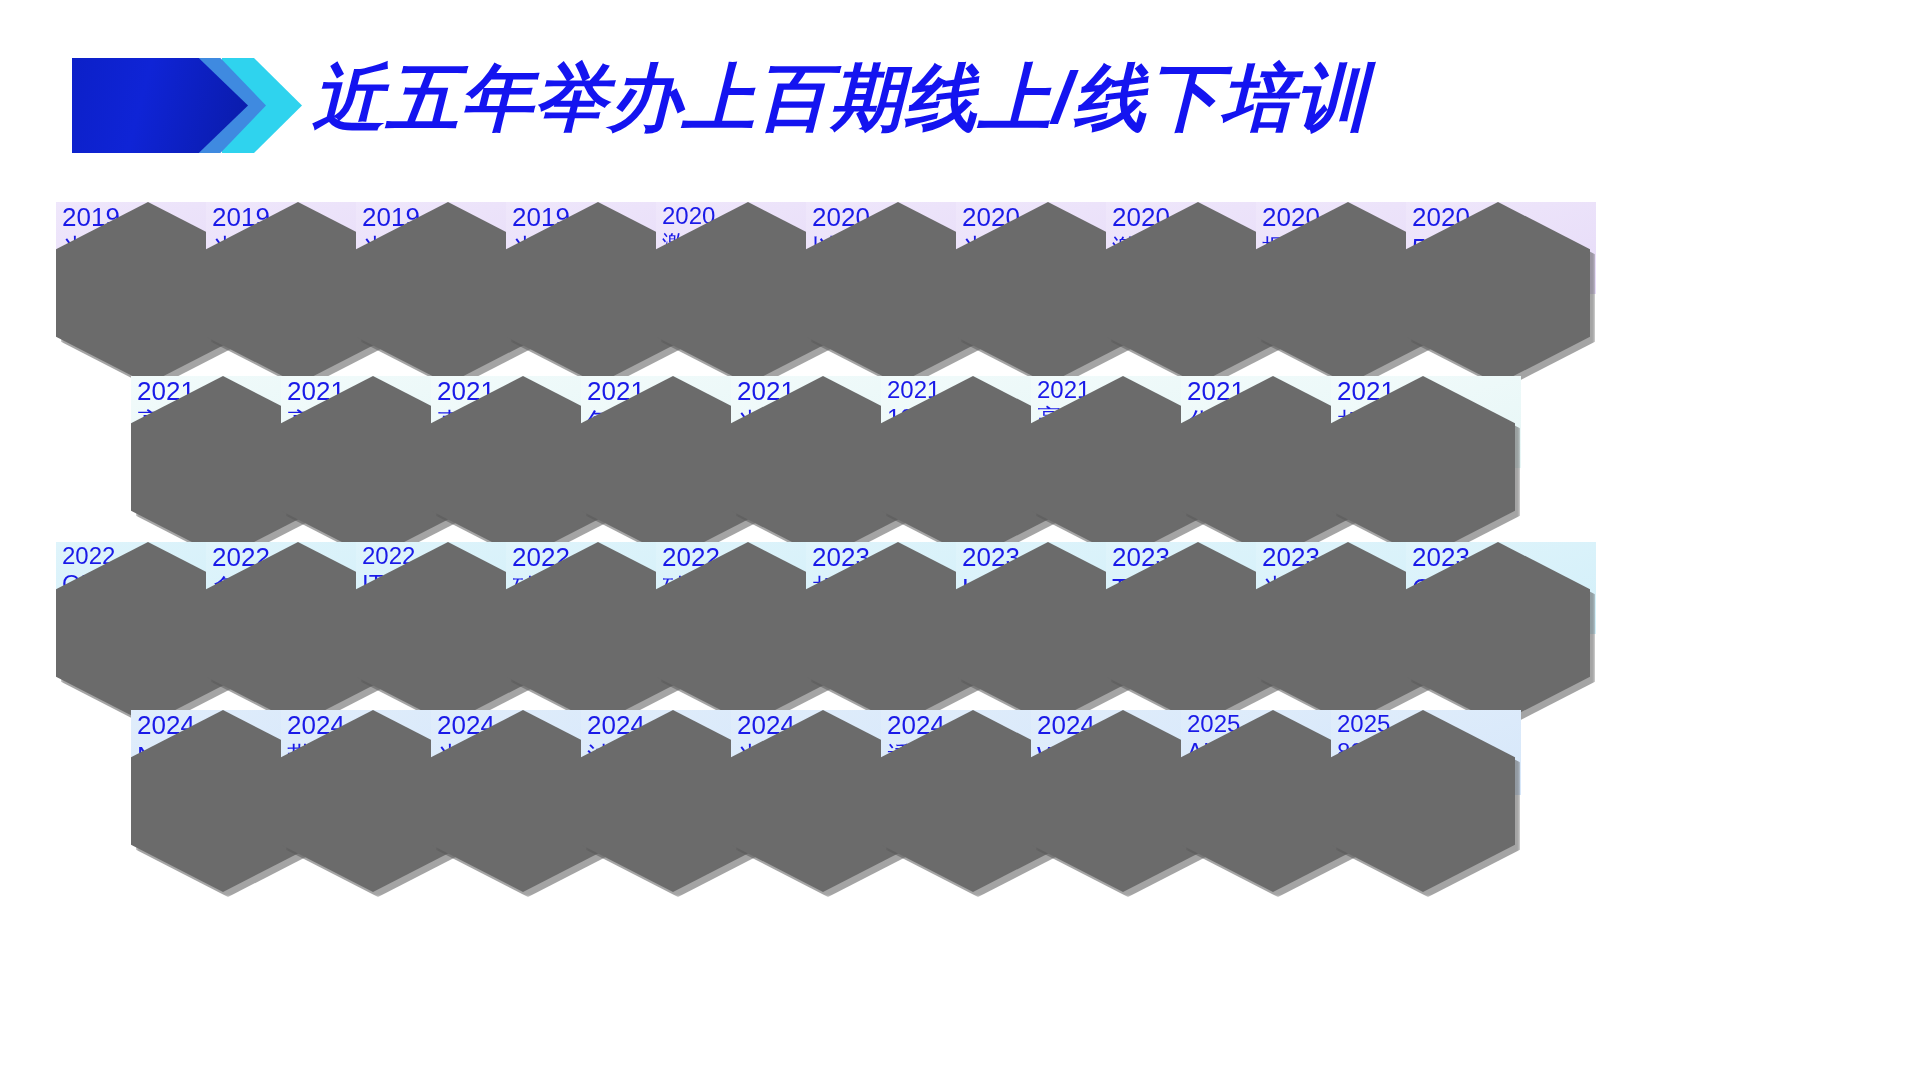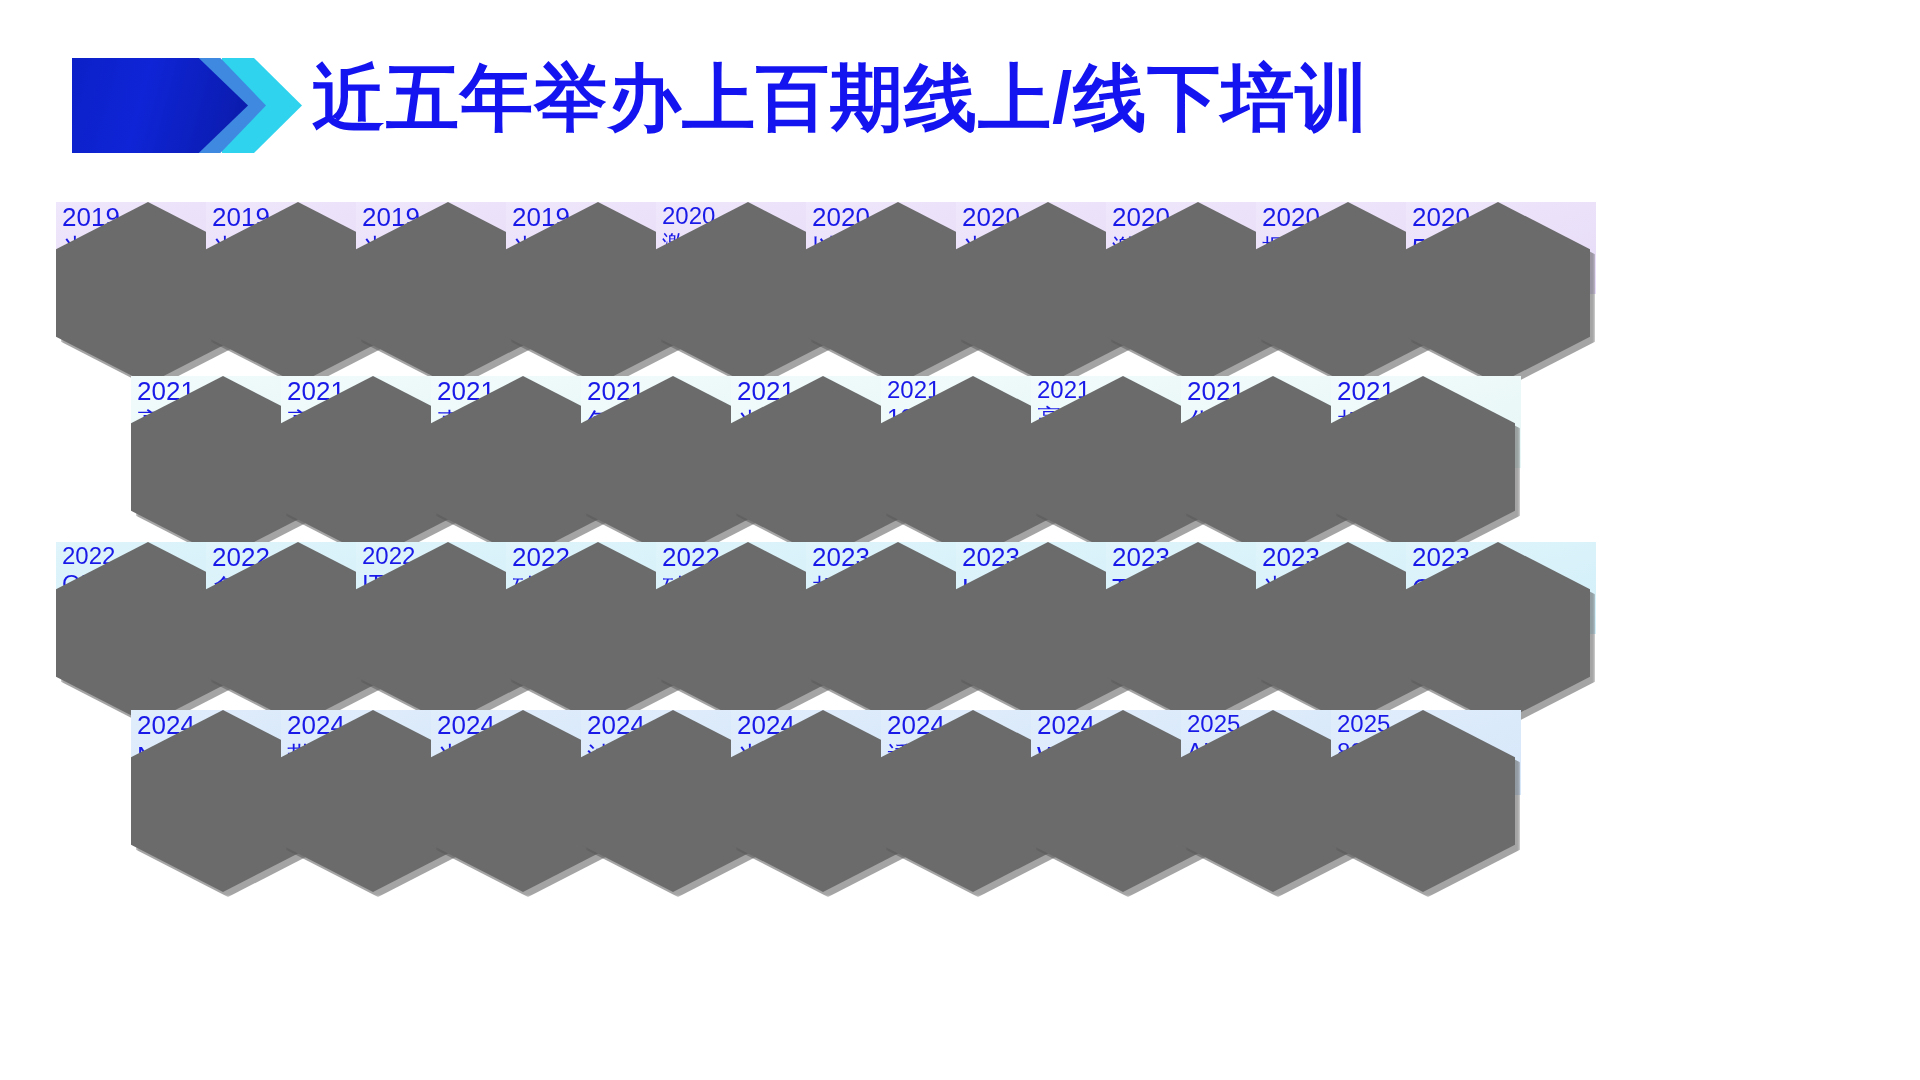--- a/index.html
+++ b/index.html
@@ -63,20 +63,21 @@
   .title {
     position: absolute;
     left: 312px;
     top: 52px;
     font-size: 73px;
     font-weight: bold;
     color: #1414f0;
     letter-spacing: 1px;
     white-space: nowrap;
     line-height: 1.25;
+    font-style: italic;
   }
 
   
   .grid {
     position: absolute;
     left: 0;
     top: 190px;
     width: 1920px;
     height: 890px;
   }

